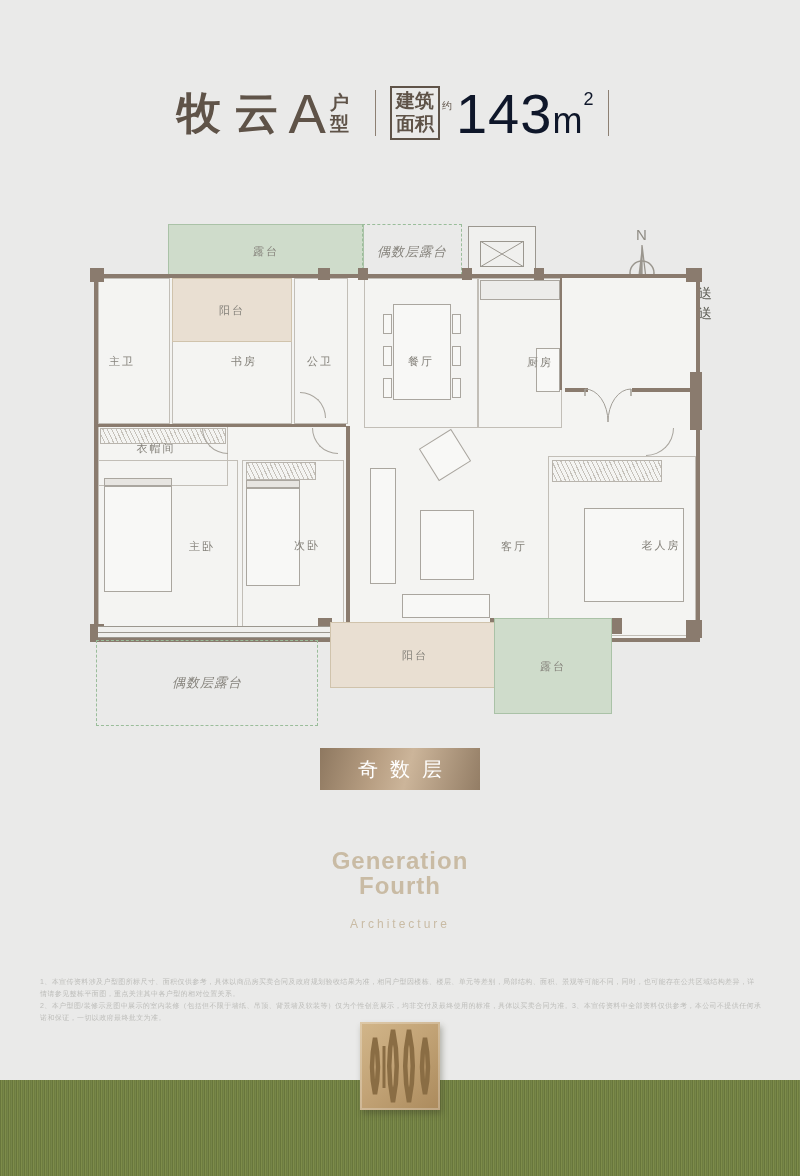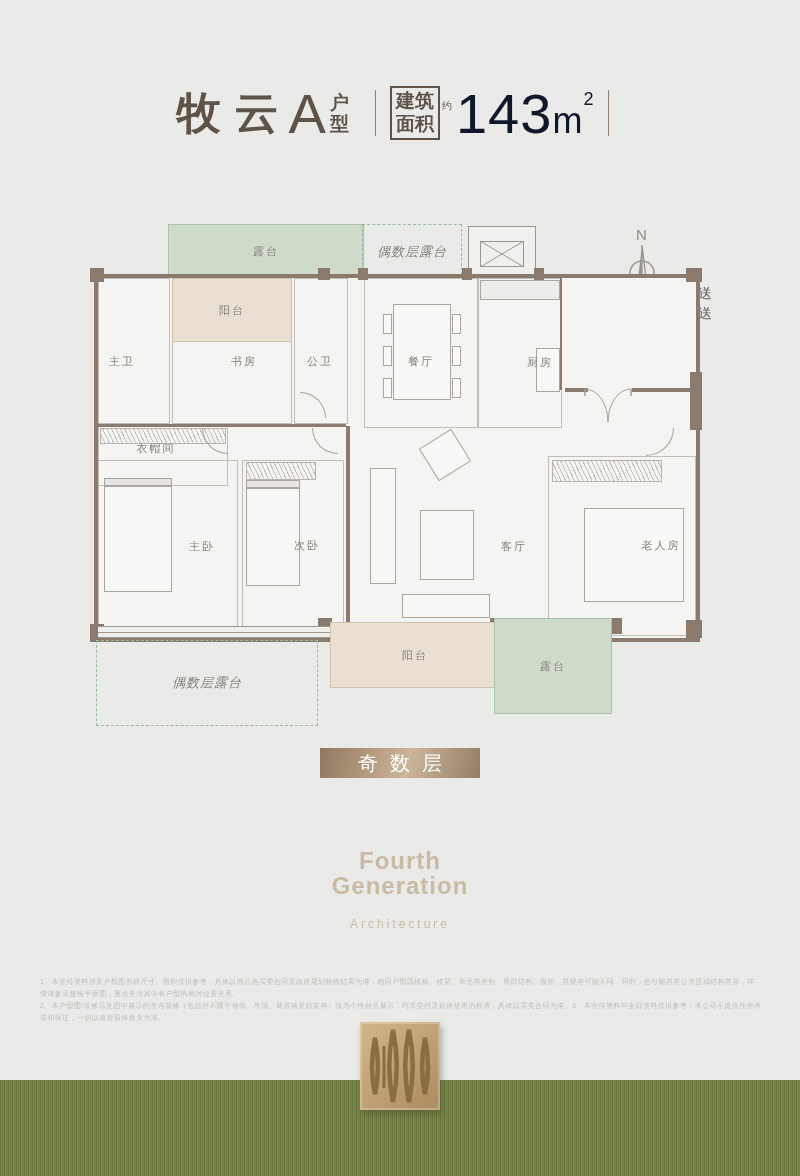--- a/index.html
+++ b/index.html
@@ -51,21 +51,21 @@
     background:repeating-linear-gradient(65deg, rgba(0,0,0,0) 0 3px, #c6c2bb 3px 4px); }
   .door { position:absolute; border-color:#a8a49d; border-style:solid; }
   .door.bl { border-width:0 0 1px 1px; border-bottom-left-radius:100%; }
   .door.br { border-width:0 1px 1px 0; border-bottom-right-radius:100%; }
   .door.tr { border-width:1px 1px 0 0; border-top-right-radius:100%; }
   .winband { position:absolute; background:
       linear-gradient(#9b978f,#9b978f) center/100% 1px no-repeat, #efefed;
     border-top:1px solid #9b978f; border-bottom:1px solid #9b978f; }
 
   
-  .badge { position:absolute; left:320px; top:748px; width:160px; height:30px;
+  .badge { position:absolute; left:320px; top:748px; width:160px; height:42px;
     display:flex; align-items:center; justify-content:center;
     background:linear-gradient(105deg,#8e7860 0%,#b89f83 35%,#ccb59a 55%,#937d65 100%);
     color:#ffffff; font-size:20px; letter-spacing:12px; text-indent:12px; }
 
   
   .branding { position:absolute; left:0; top:848px; width:800px; text-align:center;
     color:#c9bba4; }
   .brand-big { font-size:24px; font-weight:700; letter-spacing:1px; line-height:25px; }
   .brand-small { font-size:12px; letter-spacing:3px; margin-top:19px; }
 
@@ -230,22 +230,22 @@
     <span class="rlabel" style="left:217px; top:323px;">次卧</span>
     <span class="rlabel" style="left:424px; top:324px;">客厅</span>
     <span class="rlabel" style="left:531px; top:323px;margin-left:40px;">老人房</span>
   </div>
 
   <div class="badge">
     <span>奇数层</span>
   </div>
 
   <div class="branding">
+    <div class="brand-big">Generation</div>
     <div class="brand-big">Fourth</div>
-    <div class="brand-big">Generation</div>
     <div class="brand-small">Architecture</div>
   </div>
 
   <div class="disclaimer">
     <div>1、本宣传资料涉及户型图所标尺寸、面积仅供参考，具体以商品房买卖合同及政府规划验收结果为准，相同户型因楼栋、楼层、单元等差别，局部结构、面积、景观等可能不同，同时，也可能存在公共区域结构差异，详情请参见整栋平面图，重点关注其中各户型的相对位置关系。</div>
     <div>2、本户型图/装修示意图中展示的室内装修（包括但不限于墙纸、吊顶、背景墙及软装等）仅为个性创意展示，均非交付及最终使用的标准，具体以买卖合同为准。3、本宣传资料中全部资料仅供参考，本公司不提供任何承诺和保证，一切以政府最终批文为准。</div>
   </div>
 
   <div class="grass"></div>
   <div class="logo">

